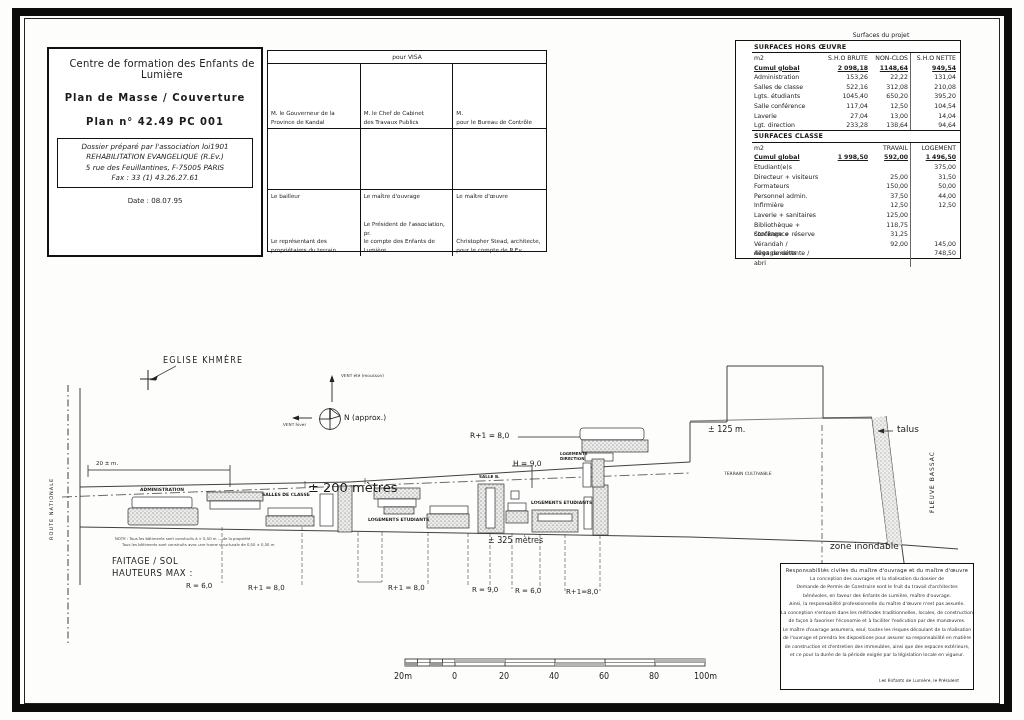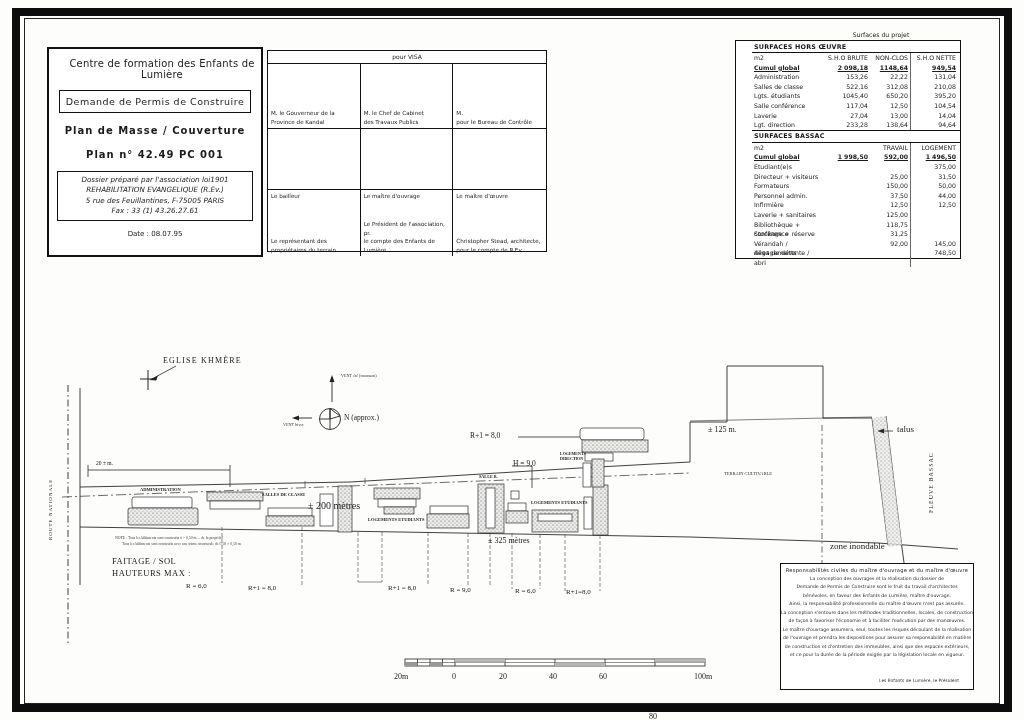--- a/index.html
+++ b/index.html
@@ -1,21 +1,21 @@
 <!DOCTYPE html>
 <html><head>
 <meta charset="utf-8">
 <style>
   html,body{margin:0;padding:0;background:#ffffff;}
   .sheet{position:relative;width:1024px;height:720px;background:#fdfdfb;overflow:hidden;
          font-family:"DejaVu Sans",sans-serif;color:#1b1b1b;}
   .abs{position:absolute;}
   .frame-outer{position:absolute;left:12px;right:12px;top:8px;bottom:8px;border:8px solid #0c0c0c;}
   .frame-inner{position:absolute;left:24px;right:24px;top:18px;bottom:16px;border:1px solid #222;}
-  .lbl{position:absolute;white-space:nowrap;color:#1b1b1b;font-family:Liberation Serif, serif;}
+  .lbl{position:absolute;white-space:nowrap;color:#1b1b1b;}
   .pre{white-space:pre-line;}
   .vert{writing-mode:vertical-rl;transform:rotate(180deg);}
   
   .title-block{position:absolute;left:47px;top:47px;width:212px;height:206px;border:2px solid #111;
                text-align:center;background:#fff;}
   .tb-org{font-size:10px;margin-top:9px;letter-spacing:.2px;padding-left:14px;}
   .tb-loc{font-size:10.5px;font-weight:bold;margin-top:9px;letter-spacing:1px;}
   .tb-permit{border:1.5px solid #111;margin:10px 10px 0 10px;padding:5px 0;font-size:9.5px;letter-spacing:.5px;}
   .tb-plan{font-size:10px;font-weight:bold;margin-top:12px;letter-spacing:1px;}
   .tb-no{font-size:10px;font-weight:bold;margin-top:13px;letter-spacing:1px;}
@@ -53,21 +53,20 @@
 </style>
 </head>
 <body>
 
 <div class="sheet">
   <div class="frame-outer"></div>
   <div class="frame-inner"></div>
 
   <div class="title-block">
     <div class="tb-org">Centre de formation des Enfants de Lumière</div>
-    <div class="tb-permit">Demande de Permis de Construire</div>
     <div class="tb-plan">Plan de Masse / Couverture</div>
     <div class="tb-no">Plan n° 42.49 PC 001</div>
     <div class="tb-dossier">
       <div>Dossier préparé par l'association loi1901</div>
       <div>REHABILITATION EVANGELIQUE (R.Ev.)</div>
       <div>5 rue des Feuillantines, F-75005 PARIS</div>
       <div>Fax : 33 (1) 43.26.27.61</div>
     </div>
     <div class="tb-date">Date : 08.07.95</div>
   </div>
@@ -147,21 +146,21 @@
         <span class="num">13,00</span>
         <span class="num c3">14,04</span>
       </div>
     <div class="srow">
         <span>Lgt. direction</span>
         <span class="num">233,28</span>
         <span class="num">138,64</span>
         <span class="num c3">94,64</span>
       </div>
 
-    <div class="s-title" style="border-top:1px solid #111;">SURFACES BASSAC</div>
+    <div class="s-title" style="border-top:1px solid #111;">SURFACES CLASSE</div>
     <div class="srow s-head">
       <span>m2</span>
       <span class="num"></span>
       <span class="num">TRAVAIL</span>
       <span class="num c3">LOGEMENT</span>
     </div>
     <div class="srow cumul">
       <span>Cumul  global</span>
       <span class="num">1 998,50</span>
       <span class="num">592,00</span>
@@ -334,52 +333,52 @@
     </g>
   </svg>
 
   <div class="lbl draft" style="left:163px;top:356px;font-size:8px;">EGLISE KHMÈRE</div>
   <div class="lbl" style="left:341px;top:373px;font-size:4.2px;color:#333;">VENT été (mousson)</div>
   <div class="lbl" style="left:283px;top:422px;font-size:4.2px;color:#333;">VENT hiver</div>
   <div class="lbl" style="left:344px;top:413px;font-size:7.5px;">N (approx.)</div>
   <div class="lbl vert" style="left:48px;top:440px;height:100px;font-size:5px;letter-spacing:1px;">ROUTE  NATIONALE</div>
   <div class="lbl vert" style="left:928px;top:418px;height:95px;font-size:6px;letter-spacing:1px;">FLEUVE  BASSAC</div>
   <div class="lbl" style="left:96px;top:460px;font-size:5.5px;">20 ± m.</div>
-  <div class="lbl" style="left:308px;top:500px;font-size:10px;">± 200 mètres</div>
+  <div class="lbl" style="left:308px;top:480px;font-size:13px;">± 200 mètres</div>
   <div class="lbl" style="left:488px;top:536px;font-size:8px;">± 325 mètres</div>
   <div class="lbl" style="left:708px;top:425px;font-size:8px;">± 125 m.</div>
   <div class="lbl tiny-b" style="left:140px;top:487px;font-size:4.5px;">ADMINISTRATION</div>
   <div class="lbl tiny-b" style="left:262px;top:492px;font-size:4.5px;">SALLES DE CLASSE</div>
   <div class="lbl tiny-b" style="left:368px;top:517px;font-size:4.5px;">LOGEMENTS ETUDIANTS</div>
   <div class="lbl tiny-b" style="left:531px;top:500px;font-size:4.5px;">LOGEMENTS ETUDIANTS</div>
   <div class="lbl tiny-b" style="left:479px;top:474px;font-size:4.2px;">SALLE B.</div>
   <div class="lbl tiny-b pre" style="left:560px;top:451px;font-size:4px;line-height:1.3;">LOGEMENTS
 DIRECTION</div>
   <div class="lbl" style="left:724px;top:471px;font-size:4.5px;color:#333;">TERRAIN CULTIVABLE</div>
   <div class="lbl" style="left:897px;top:424px;font-size:9px;">talus</div>
   <div class="lbl" style="left:830px;top:541px;font-size:9px;">zone inondable</div>
   <div class="lbl" style="left:470px;top:431px;font-size:7.5px;">R+1 = 8,0</div>
   <div class="lbl" style="left:482px;top:459px;font-size:7.5px;margin-left:31px;">H = 9,0</div>
   <div class="lbl pre" style="left:112px;top:556px;font-size:8.5px;line-height:1.4;letter-spacing:.5px;">FAITAGE / SOL
 HAUTEURS MAX :</div>
   <div class="lbl" style="left:186px;top:582px;font-size:7px;">R = 6,0</div>
   <div class="lbl" style="left:248px;top:584px;font-size:7px;">R+1 = 8,0</div>
   <div class="lbl" style="left:388px;top:584px;font-size:7px;">R+1 = 8,0</div>
-  <div class="lbl" style="left:450px;top:586px;font-size:7px;">R = 9,0</div>
+  <div class="lbl" style="left:472px;top:586px;font-size:7px;">R = 9,0</div>
   <div class="lbl" style="left:515px;top:587px;font-size:7px;">R = 6,0</div>
   <div class="lbl" style="left:566px;top:588px;font-size:7px;">R+1=8,0</div>
   <div class="lbl" style="left:115px;top:536px;font-size:3.8px;color:#444;">NOTE : Tous les bâtiments sont construits à &gt; 0,50 m ... de la propriété</div>
   <div class="lbl" style="left:122px;top:542px;font-size:3.8px;color:#444;">Tous les bâtiments sont construits avec une trame structurale de 0,50 × 0,50 m</div>
 
   <div class="lbl" style="left:394px;top:672px;font-size:8px;">20m</div>
   <div class="lbl" style="left:452px;top:672px;font-size:8px;">0</div>
   <div class="lbl" style="left:499px;top:672px;font-size:8px;">20</div>
   <div class="lbl" style="left:549px;top:672px;font-size:8px;">40</div>
   <div class="lbl" style="left:599px;top:672px;font-size:8px;">60</div>
-  <div class="lbl" style="left:649px;top:672px;font-size:8px;margin-top:40px;">80</div>
+  <div class="lbl" style="left:649px;top:672px;font-size:8px;">80</div>
   <div class="lbl" style="left:694px;top:672px;font-size:8px;">100m</div>
 
   <div class="resp">
     <div class="resp-title">Responsabilités civiles du maître d'ouvrage et du maître d'œuvre</div>
     <div class="resp-lines">
       <div>La conception des ouvrages et la réalisation du dossier de</div>
       <div>Demande de Permis de Construire sont le fruit du travail d'architectes</div>
       <div>bénévoles, en faveur des Enfants de Lumière, maître d'ouvrage.</div>
       <div>Ainsi, la responsabilité professionnelle du maître d'œuvre n'est pas assurée.</div>
       <div>La conception s'entoure dans les méthodes traditionnelles, locales, de construction</div>

